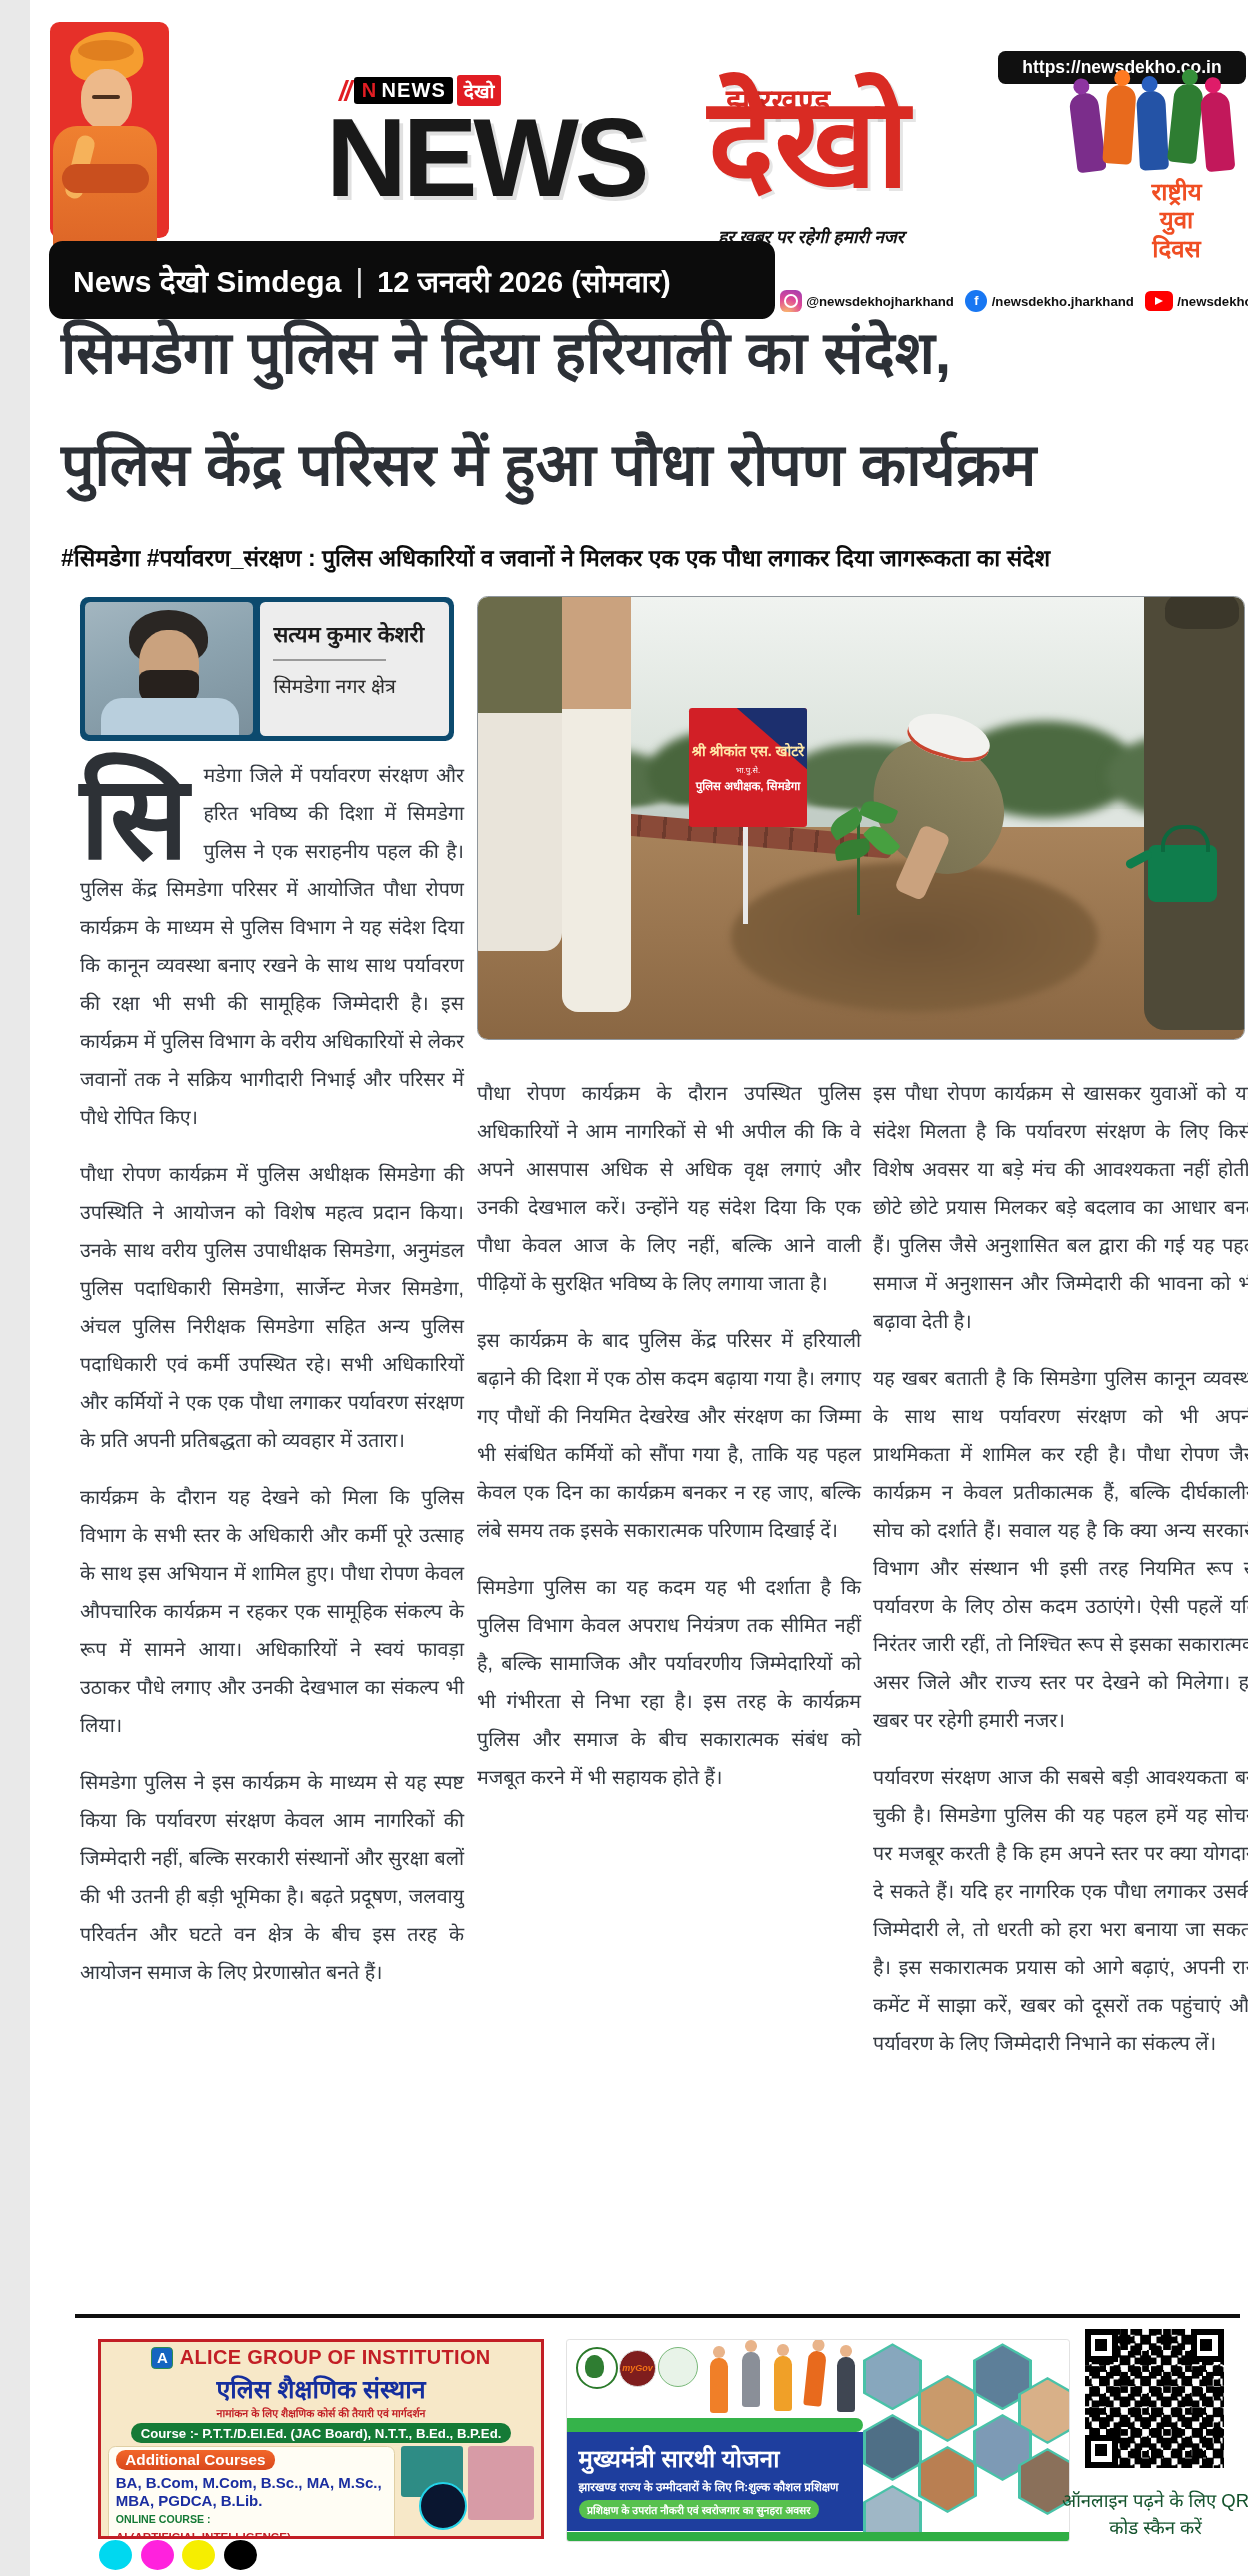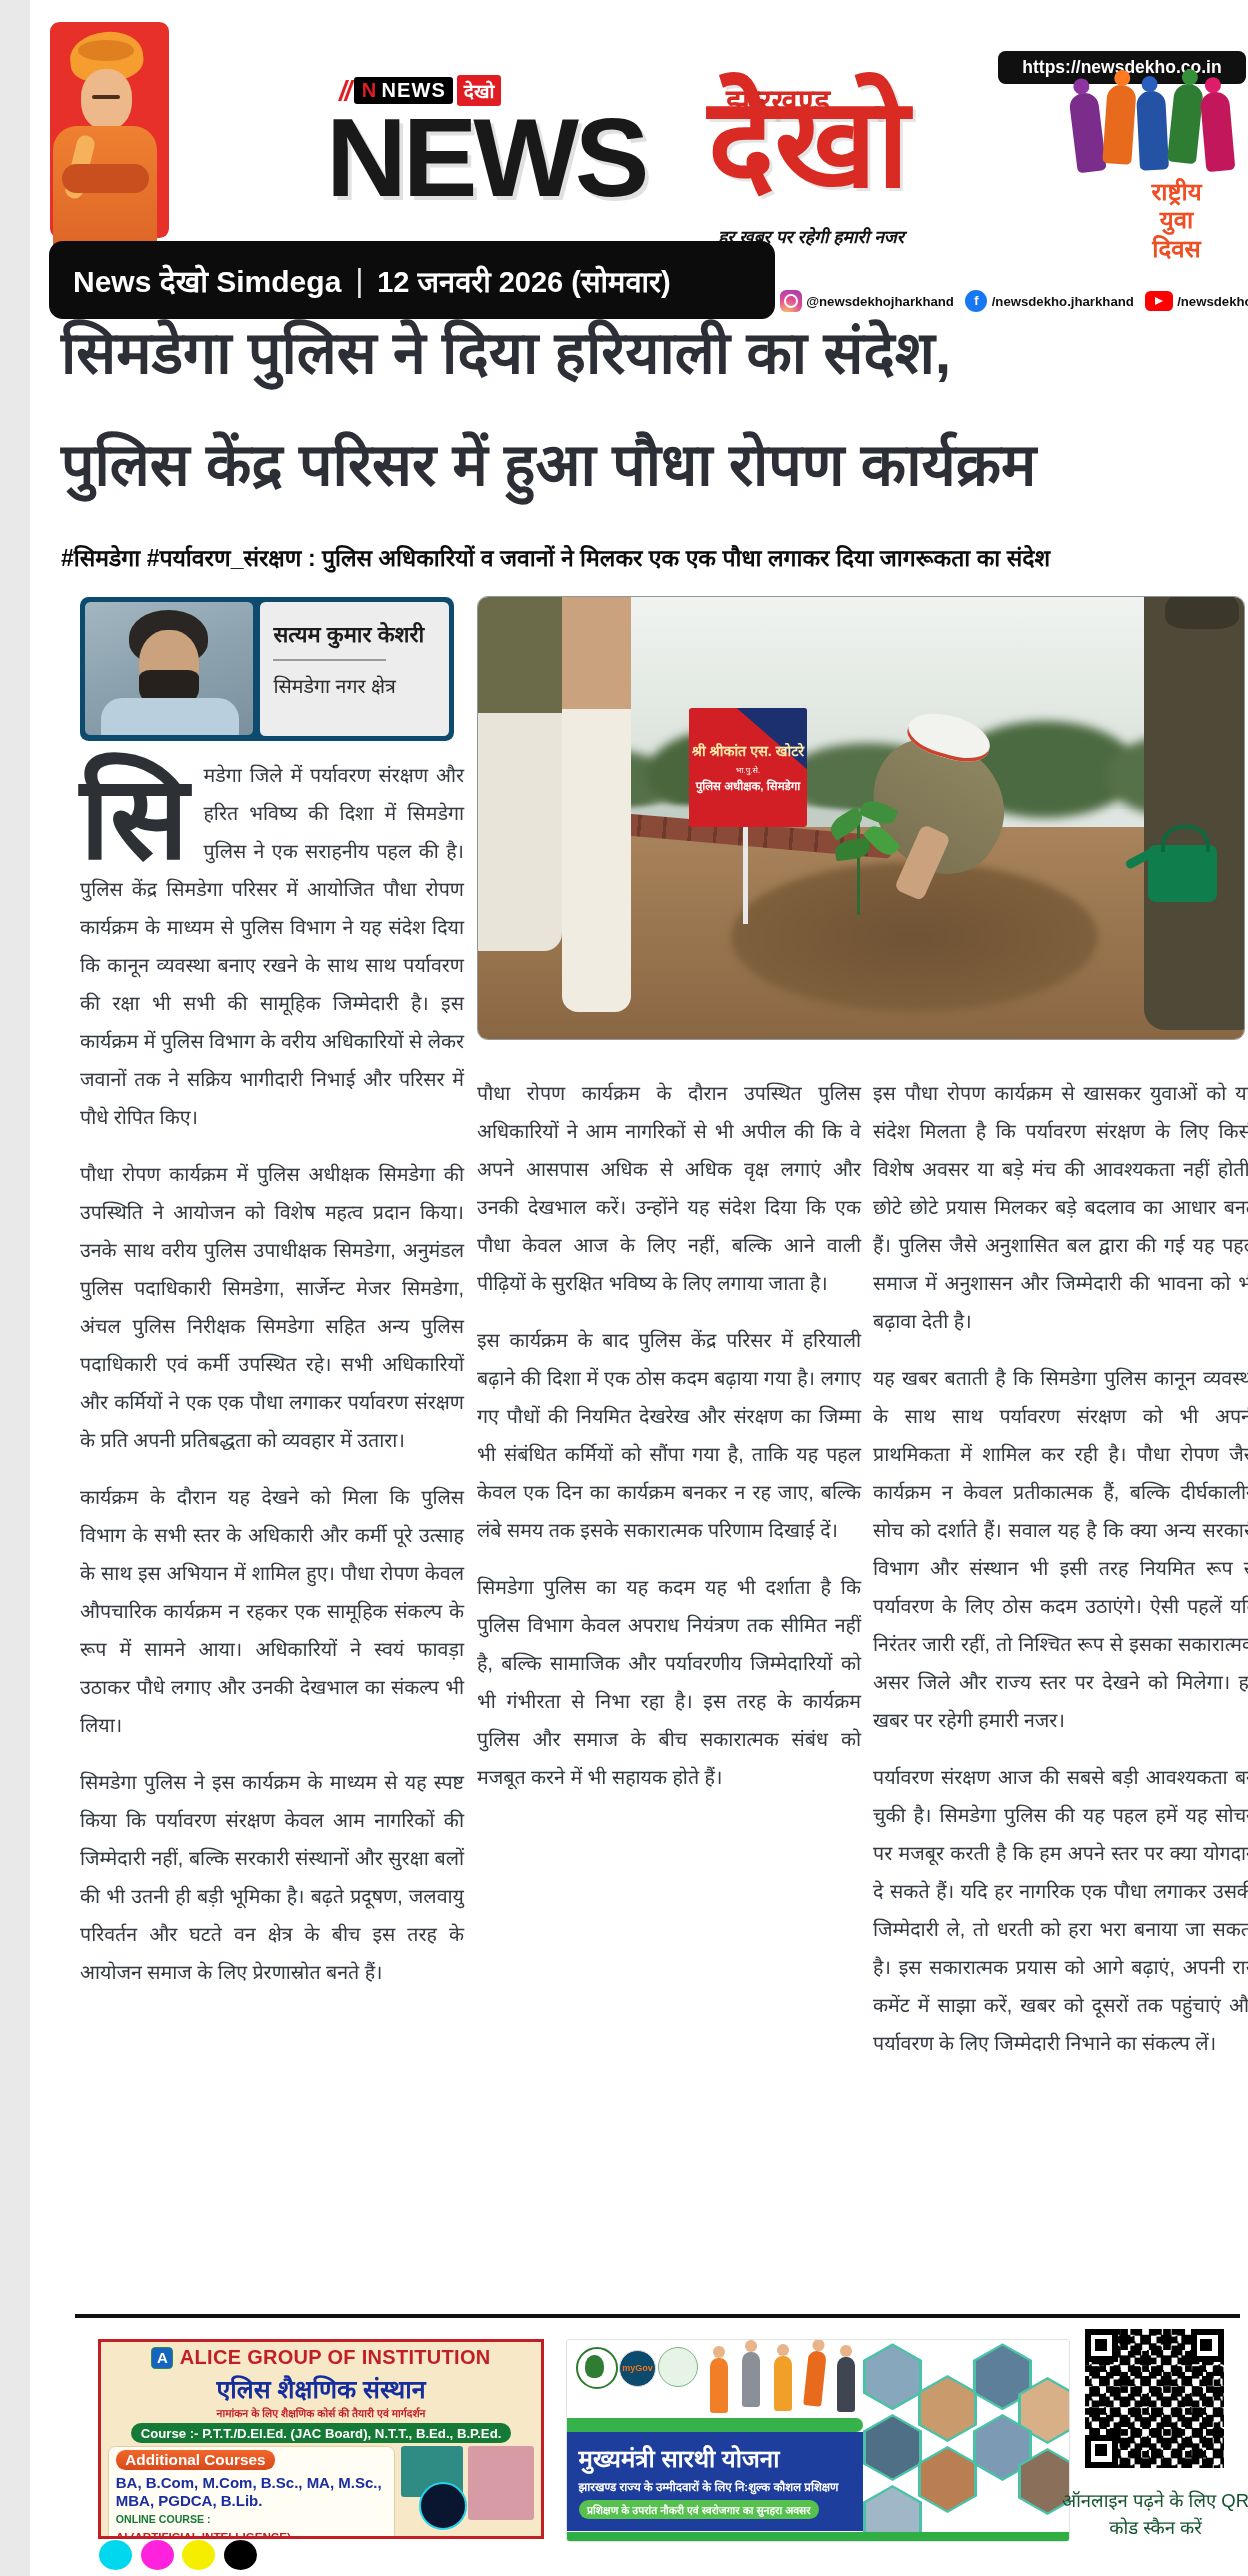--- a/index.html
+++ b/index.html
@@ -157,22 +157,22 @@
 
   .cmyk{left:69px;top:2540px;display:flex;gap:8.5px;}
   .cmyk span{width:33px;height:30px;border-radius:50%;}
   .dot-c{background:#00d8f0;}.dot-m{background:#ff22dd;}.dot-y{background:#f6ee00;}.dot-k{background:#000;}
 
   
   .sarathi{left:536px;top:2339px;width:502px;height:201px;background:#fff;overflow:hidden;border-radius:3.2px;border:0.5px solid #e2e2e2;}
   .sa-logo{position:absolute;border-radius:50%;}
   .sa-logo1{left:8.5px;top:7.4px;width:38px;height:38px;background:#fff;border:2.1px solid #2b7a2b;}
   .sa-logo1::before{content:"";position:absolute;left:7.4px;top:5.3px;width:19px;height:23px;background:#2f7d32;border-radius:50% 50% 40% 40%;}
-  .sa-logo2{left:52px;top:9.5px;width:35px;height:35px;background:#0c4a6e;border:1.1px solid #ddd;display:flex;align-items:center;justify-content:center;
-            font-weight:900;font-size:9px;color:#f47216;}
+  .sa-logo2{left:52px;top:9.5px;width:35px;height:35px;background:#7f1d1d;border:1.1px solid #ddd;display:flex;align-items:center;justify-content:center;
+            font-weight:900;font-size:9px;color:#f47216;font-style:italic;}
   .sa-logo3{left:91px;top:7.4px;width:38px;height:38px;background:#e8f3e8;border:1.6px solid #79b879;}
   .sa-workers{position:absolute;left:138px;top:4.2px;width:222px;height:74px;}
   .sw{position:absolute;width:18px;height:55px;border-radius:8.5px 8.5px 3.2px 3.2px;}
   .sw::before{content:"";position:absolute;top:-11.6px;left:3.2px;width:11.6px;height:11.6px;border-radius:50%;background:#e9b48a;}
   .sw1{left:5.3px;top:13.8px;background:#f07f28;}
   .sw2{left:37px;top:7.4px;background:#8a8f98;}
   .sw3{left:69px;top:11.6px;background:#f0a028;}
   .sw4{left:101px;top:6.4px;background:#e86a1d;transform:rotate(6deg);}
   .sw5{left:132px;top:12.7px;background:#3f4652;}
   .sa-platform{position:absolute;left:0;top:78px;width:296px;height:13.8px;background:#35b34a;border-radius:0 11.6px 11.6px 0;}

